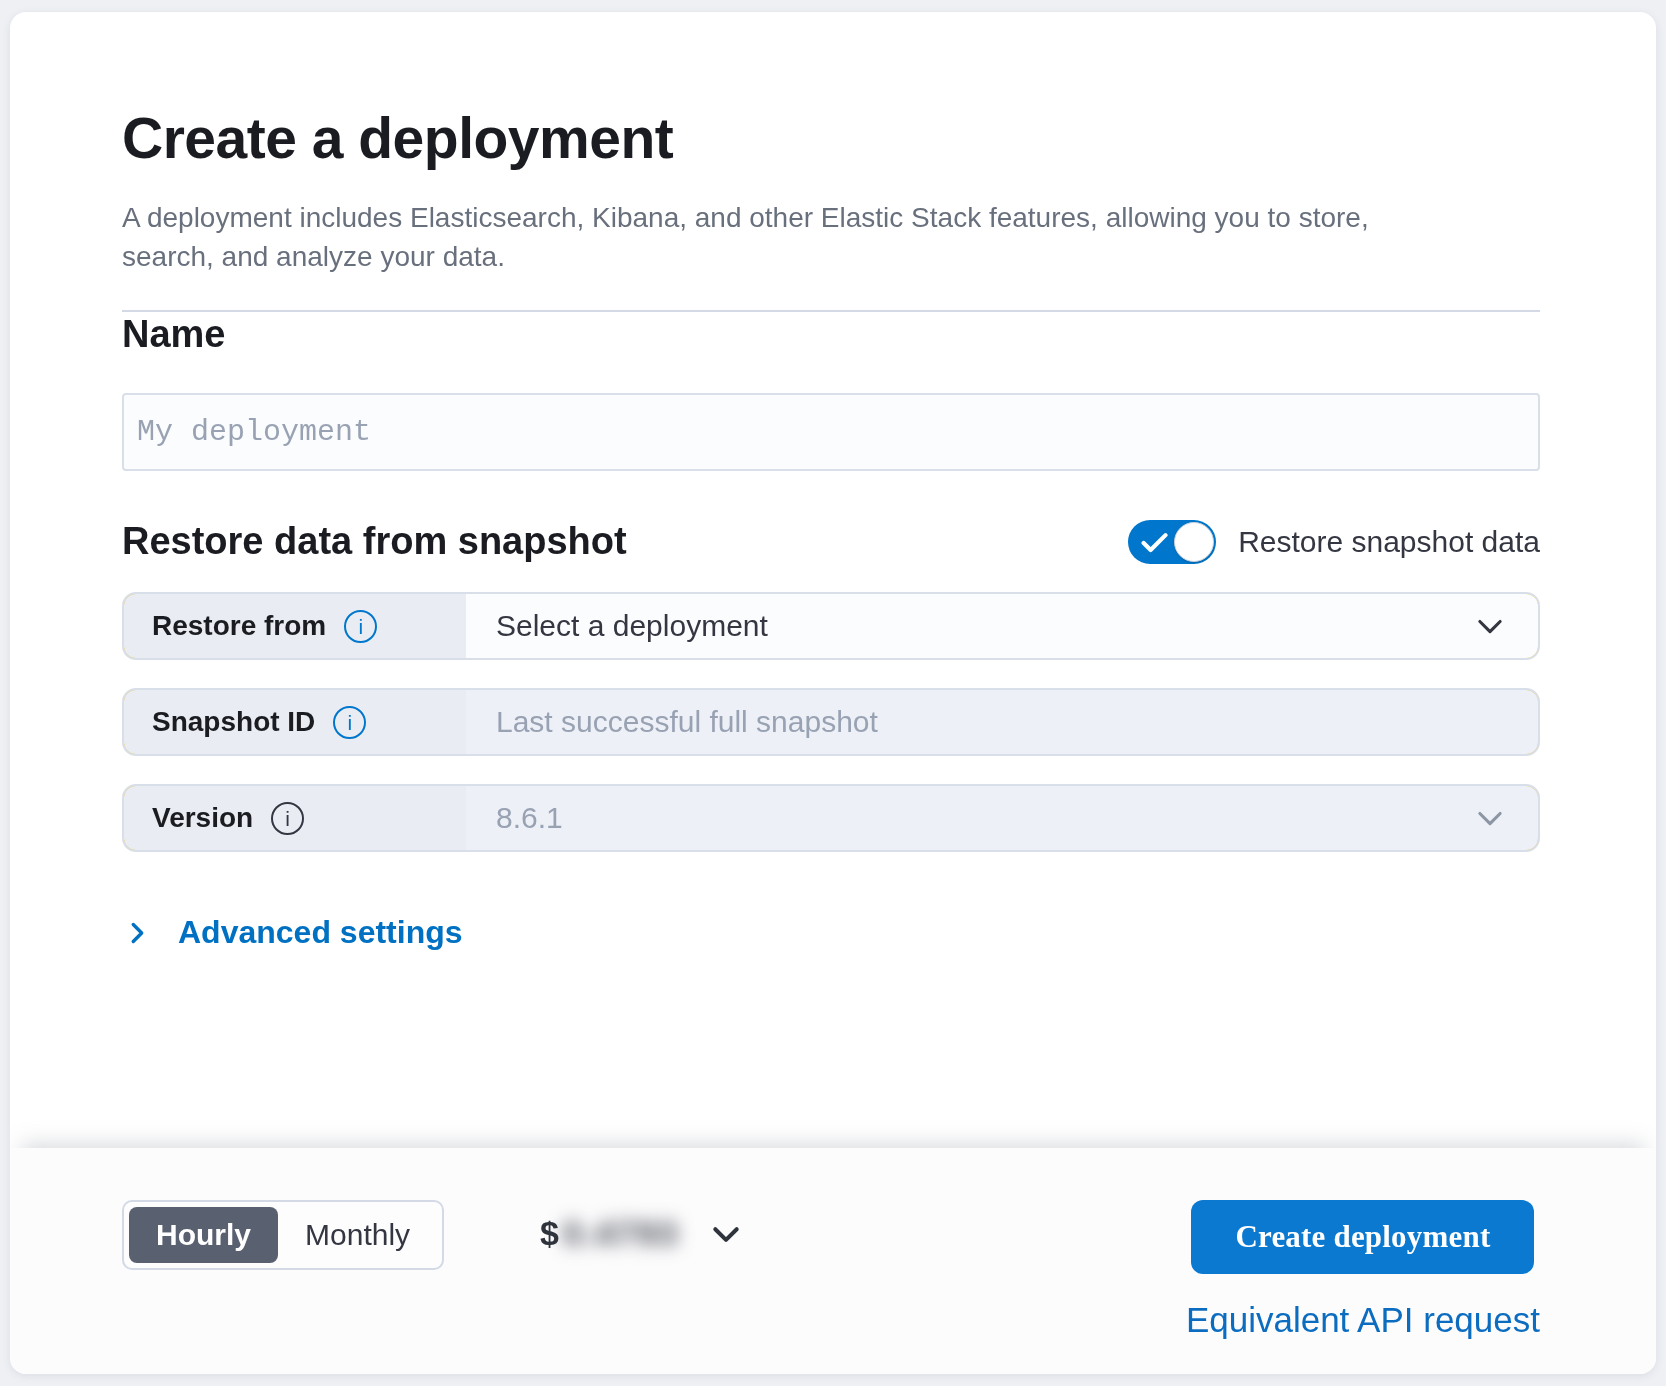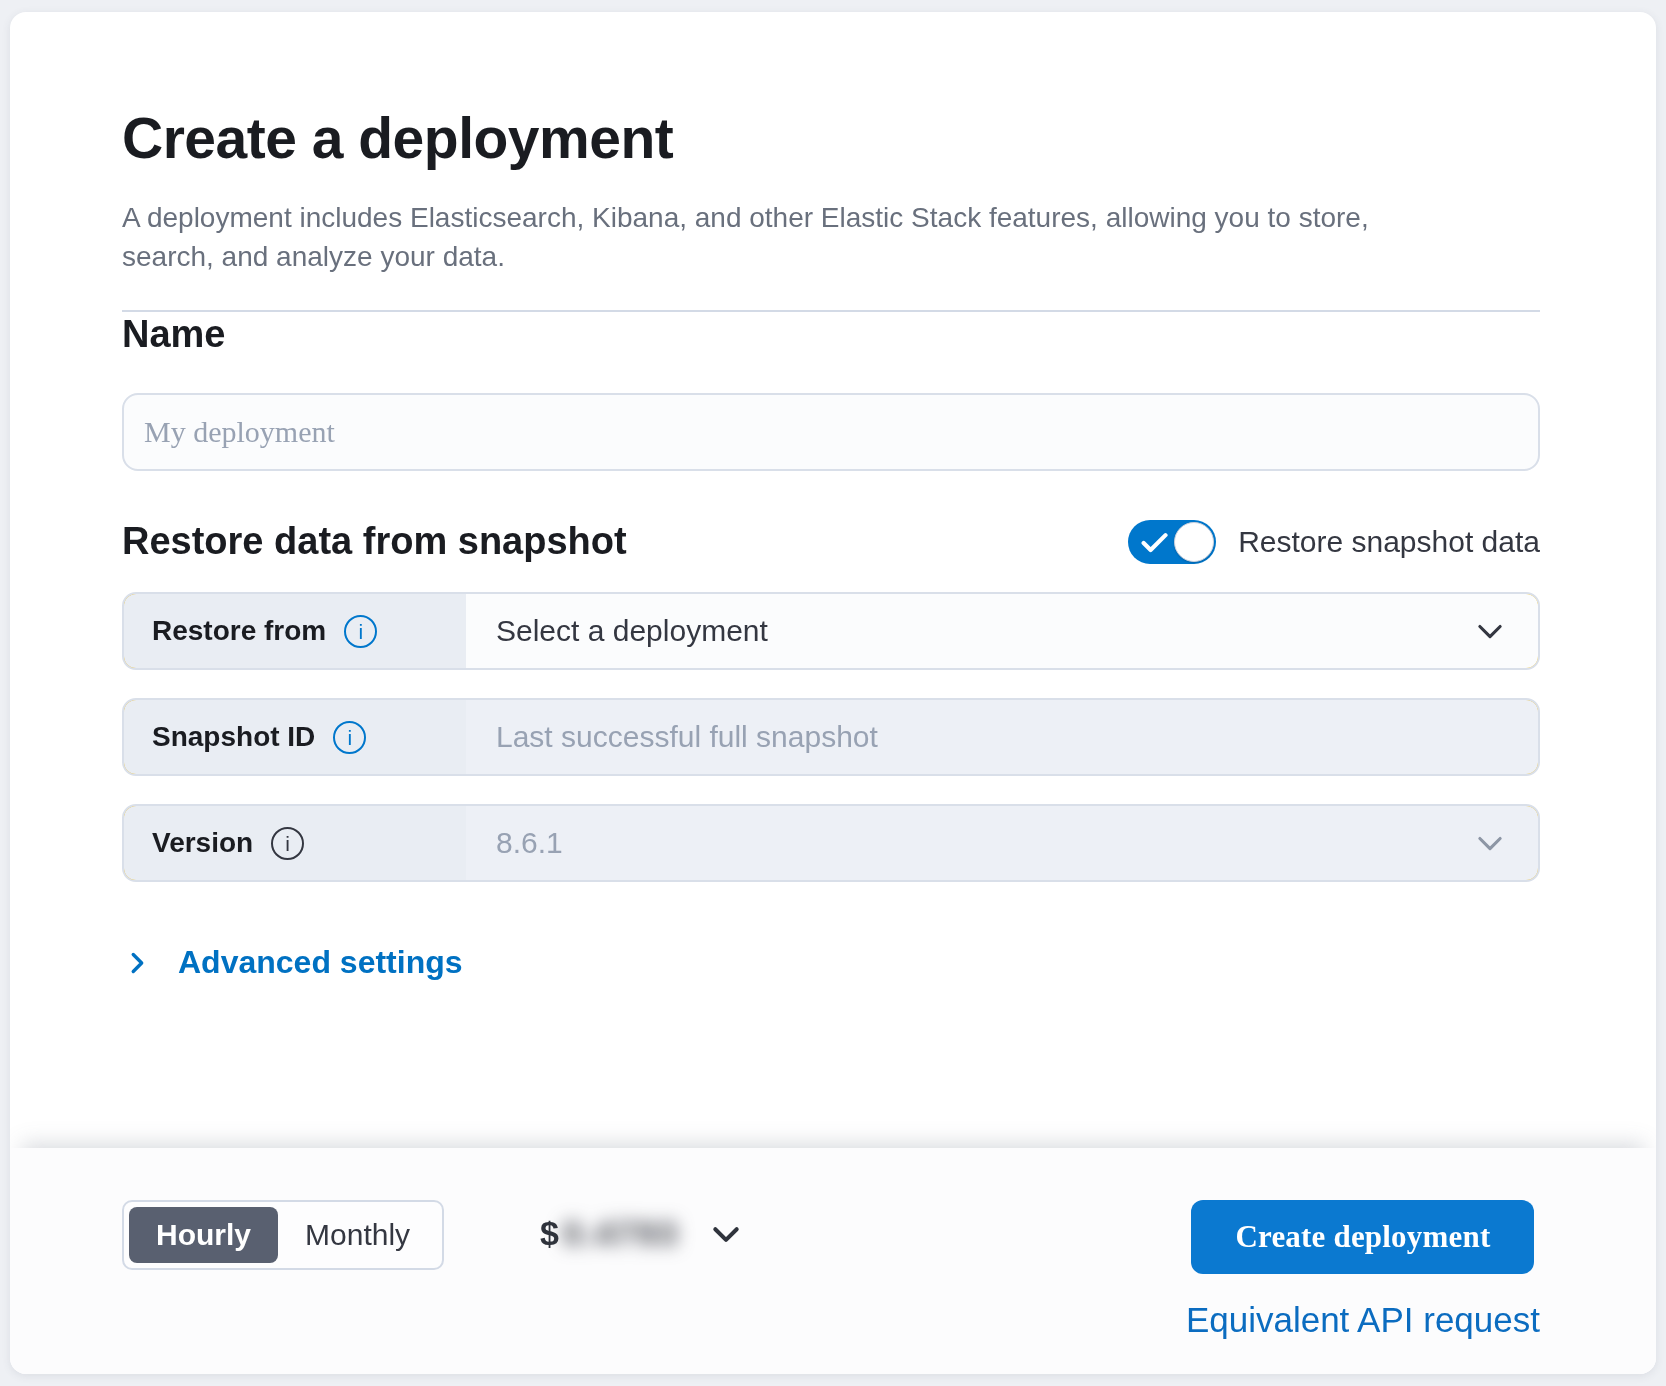--- a/index.html
+++ b/index.html
@@ -31,44 +31,44 @@
   .subtitle span { display: block; }
   .divider { margin-top: 34px; border-bottom: 2px solid #d3dae6; }
 
   h2.section-heading {
     margin: 0; font-size: 38px; font-weight: 700; color: #1a1c21; line-height: 45px;
   }
   .name-heading { margin-top: 54px; }
 
   .name-input {
     margin-top: 36px; display: block; width: 100%; height: 78px;
-    border: 2px solid #d9dfe9; border-radius: 16px;
-    background: #fbfcfd; font-family: Liberation Serif, serif;
-    font-size: 30px; color: #343741; padding: 0 20px; outline: none;
+    border: 2px solid #d9dfe9; border-radius: 4px;
+    background: #fbfcfd; font-family: Liberation Mono, monospace;
+    font-size: 30px; color: #343741; padding: 0 13px; outline: none;
   }
   .name-input::placeholder { color: #98a2b3; }
 
   .restore-header {
     margin-top: 48px; display: flex; align-items: center; justify-content: space-between;
   }
   .toggle-wrap { display: flex; align-items: center; gap: 22px; }
   .switch {
     width: 88px; height: 44px; border-radius: 22px; background: #0077cc;
     position: relative; flex: none; cursor: pointer;
   }
   .switch .check { position: absolute; left: 13px; top: 12px; }
   .switch .knob {
     position: absolute; right: 2px; top: 2px; width: 40px; height: 40px;
     background: #ffffff; border: 1px solid #c9d0dc; border-radius: 50%;
     box-shadow: 0 1px 2px rgba(0,0,0,0.15);
   }
   .toggle-label { font-size: 30px; color: #343741; }
 
   .form-row {
-    margin-top: 28px; display: flex; height: 78px;
+    margin-top: 28px; display: flex; height: 68px;
     border: 2px solid #d9dfe9; border-radius: 14px; overflow: hidden;
     background: #eab308;
   }
   .row-label {
     width: 342px; flex: none; display: flex; align-items: center; gap: 18px;
     padding-left: 28px; background: #e9edf3;
     font-size: 28px; font-weight: 700; color: #1a1c21;
   }
   .info-icon {
     width: 33px; height: 33px; border-radius: 50%; border: 2px solid currentColor;

